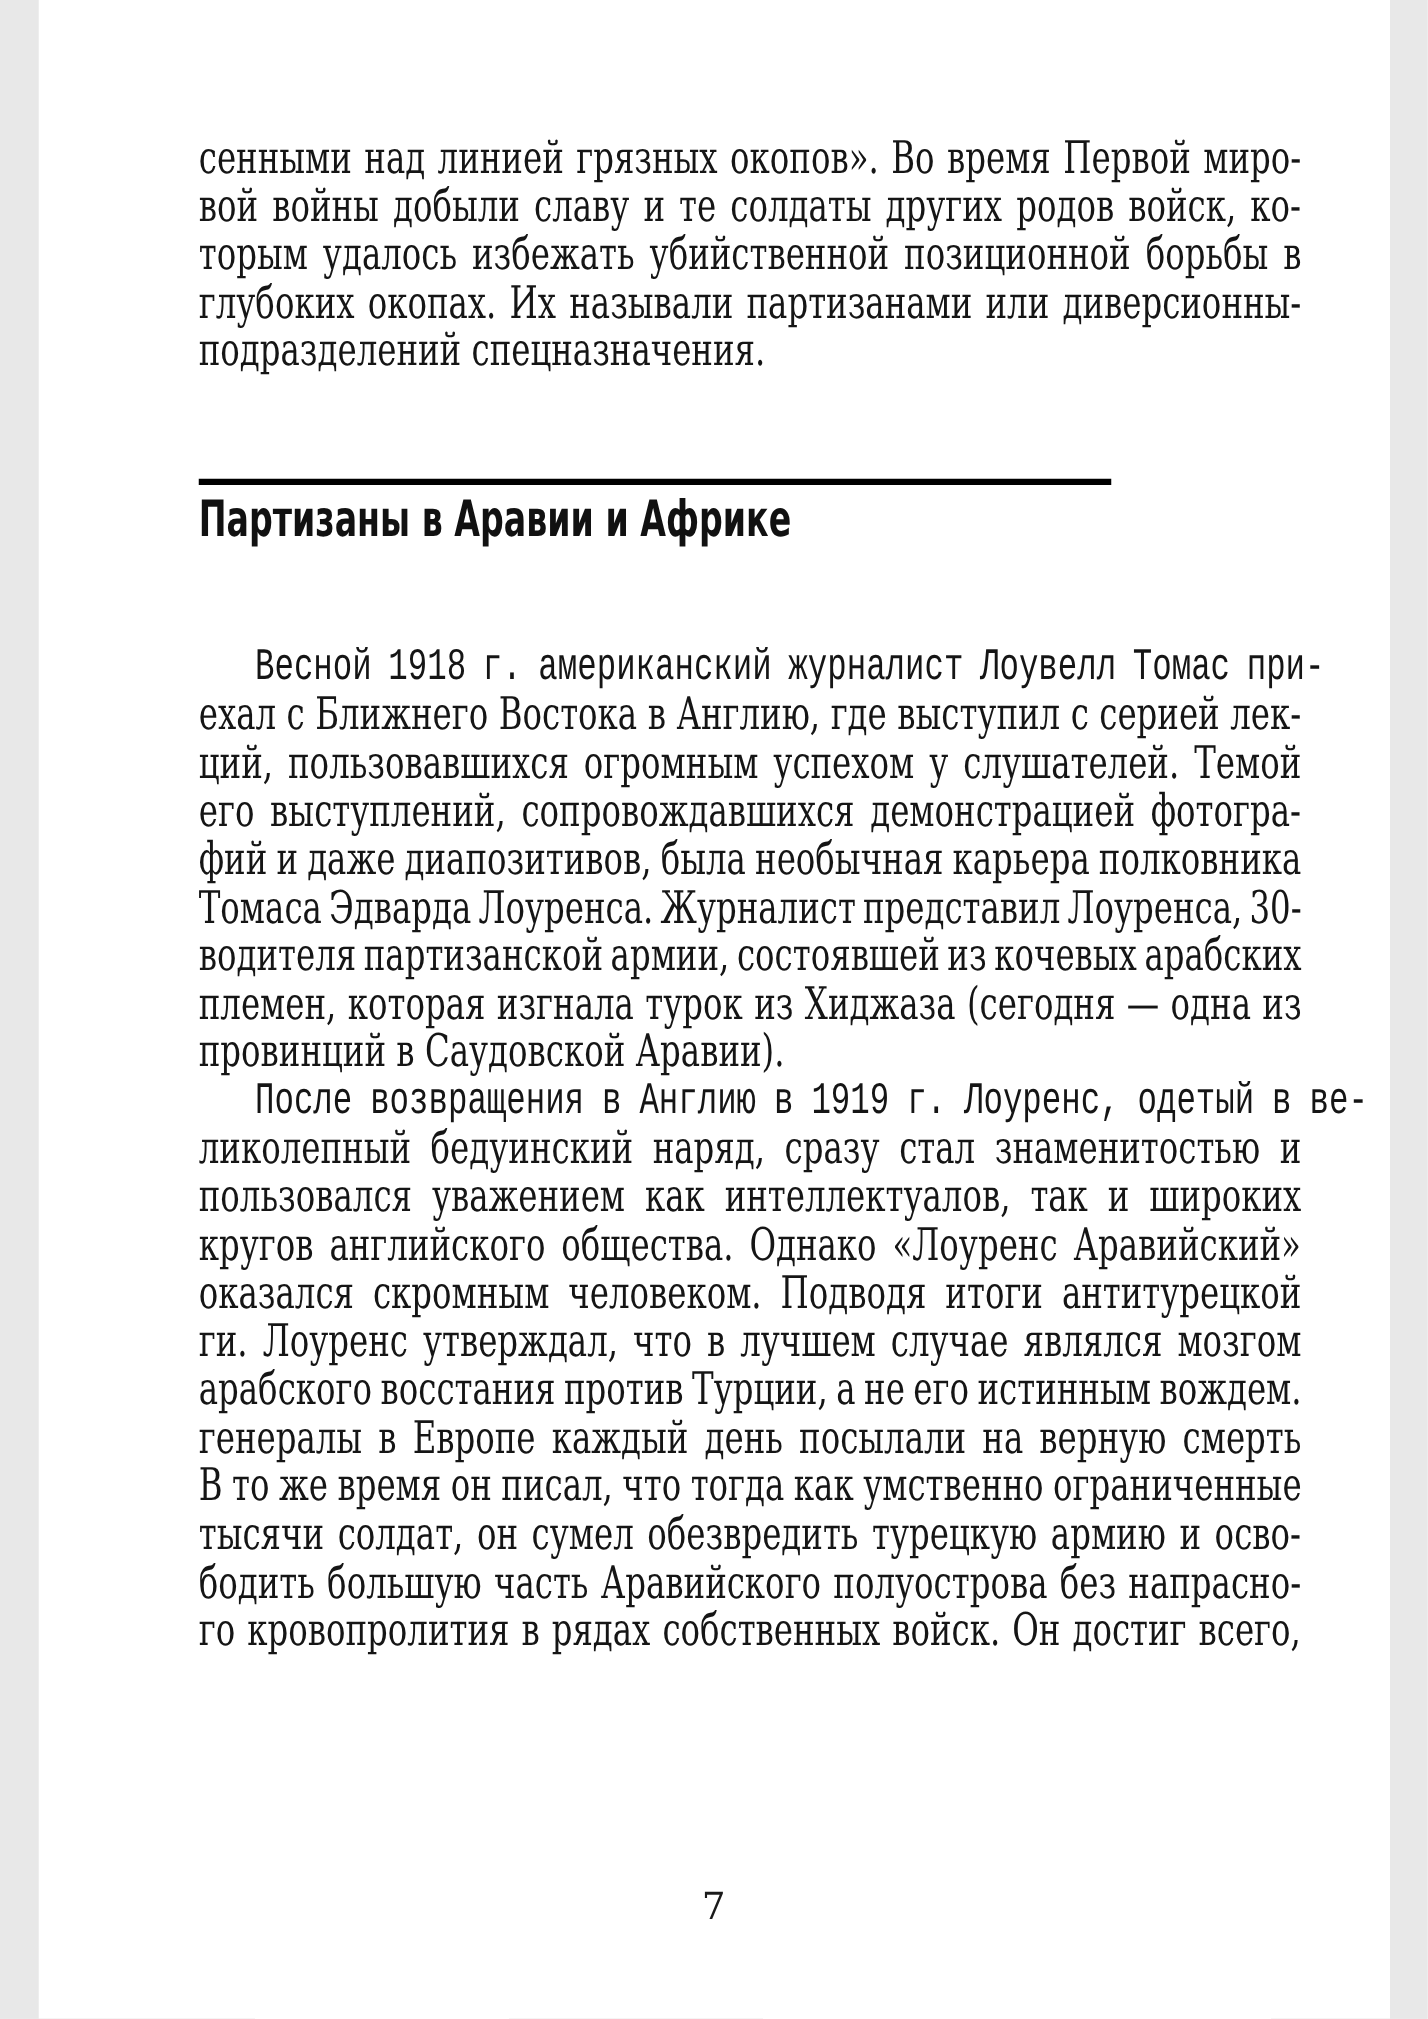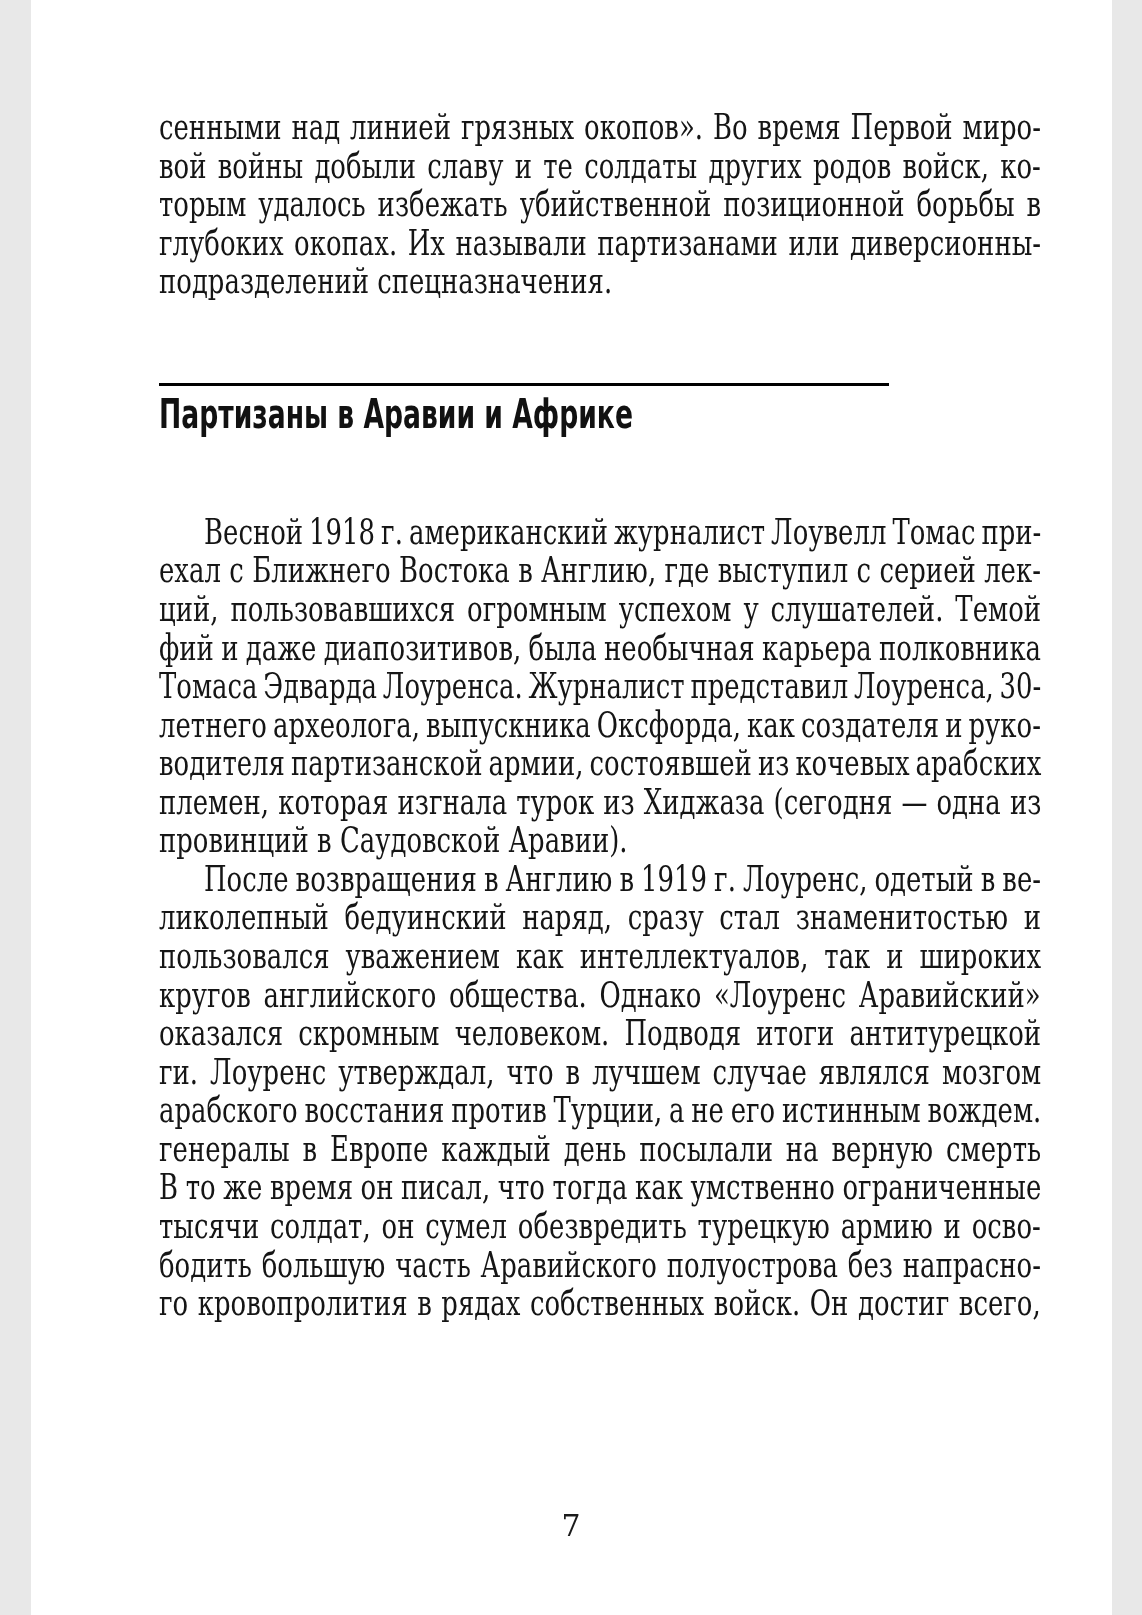--- a/index.html
+++ b/index.html
@@ -33,25 +33,26 @@
     overflow: visible;
     white-space: nowrap;
   }
   .tline > span {
     display: inline-block;
     white-space: nowrap;
     transform-origin: left center;
   }
   .tline.indent {
     padding-left: 45px;
+    font-family: Liberation Mono, monospace;
   }
   .section-title {
     margin-top: 82px;
     width: 730px;
-    border-top: 3px solid #000000;
+    border-top: 5px solid #000000;
     padding-top: 6px;
   }
   .section-heading {
     font-family: "DejaVu Sans", "Liberation Sans", sans-serif;
     font-weight: 700;
     font-size: 40px;
     line-height: 44px;
     color: #111111;
     white-space: nowrap;
   }
@@ -91,23 +92,23 @@
     <div class="section-title">
       <div class="section-heading">
         <span style="transform: scaleX(0.6648);">Партизаны в Аравии и Африке</span>
       </div>
     </div>
 
     <div class="para para-main" id="para-main">
         <div class="tline indent just"><span style="word-spacing: -3.07px; transform: scaleX(0.72);">Весной 1918 г. американский журналист Лоувелл Томас при-</span></div>
         <div class="tline just"><span style="word-spacing: 0.2px; transform: scaleX(0.72);">ехал с Ближнего Востока в Англию, где выступил с серией лек-</span></div>
         <div class="tline just"><span style="word-spacing: 5.17px; transform: scaleX(0.72);">ций, пользовавшихся огромным успехом у слушателей. Темой</span></div>
+        <div class="tline just"><span style="word-spacing: 6px; transform: scaleX(0.72);">его выступлений, сопровождавшихся демонстрацией фотогра-</span></div>
         <div class="tline just"><span style="word-spacing: -1.29px; transform: scaleX(0.72);">фий и даже диапозитивов, была необычная карьера полковника</span></div>
         <div class="tline just"><span style="word-spacing: -3.5px; transform: scaleX(0.72);">Томаса Эдварда Лоуренса. Журналист представил Лоуренса, 30-</span></div>
-        <div class="tline just"><span style="word-spacing: -3px; transform: scaleX(0.72);">летнего археолога, выпускника Оксфорда, как создателя и руко-</span></div>
         <div class="tline just"><span style="word-spacing: -3px; transform: scaleX(0.72);">водителя партизанской армии, состоявшей из кочевых арабских</span></div>
         <div class="tline just"><span style="word-spacing: 1.22px; transform: scaleX(0.72);">племен, которая изгнала турок из Хиджаза (сегодня — одна из</span></div>
         <div class="tline"><span style="transform: scaleX(0.72);">провинций в Саудовской Аравии).</span></div>
         <div class="tline indent just"><span style="word-spacing: -1.65px; transform: scaleX(0.72);">После возвращения в Англию в 1919 г. Лоуренс, одетый в ве-</span></div>
         <div class="tline just"><span style="word-spacing: 10.33px; transform: scaleX(0.72);">ликолепный бедуинский наряд, сразу стал знаменитостью и</span></div>
         <div class="tline just"><span style="word-spacing: 10.67px; transform: scaleX(0.72);">пользовался уважением как интеллектуалов, так и широких</span></div>
         <div class="tline just"><span style="word-spacing: 6.2px; transform: scaleX(0.72);">кругов английского общества. Однако «Лоуренс Аравийский»</span></div>
         <div class="tline just"><span style="word-spacing: 9.6px; transform: scaleX(0.72);">оказался скромным человеком. Подводя итоги антитурецкой</span></div>
         <div class="tline just"><span style="word-spacing: 5.25px; transform: scaleX(0.72);">ги. Лоуренс утверждал, что в лучшем случае являлся мозгом</span></div>
         <div class="tline just"><span style="word-spacing: -2px; transform: scaleX(0.72);">арабского восстания против Турции, а не его истинным вождем.</span></div>

